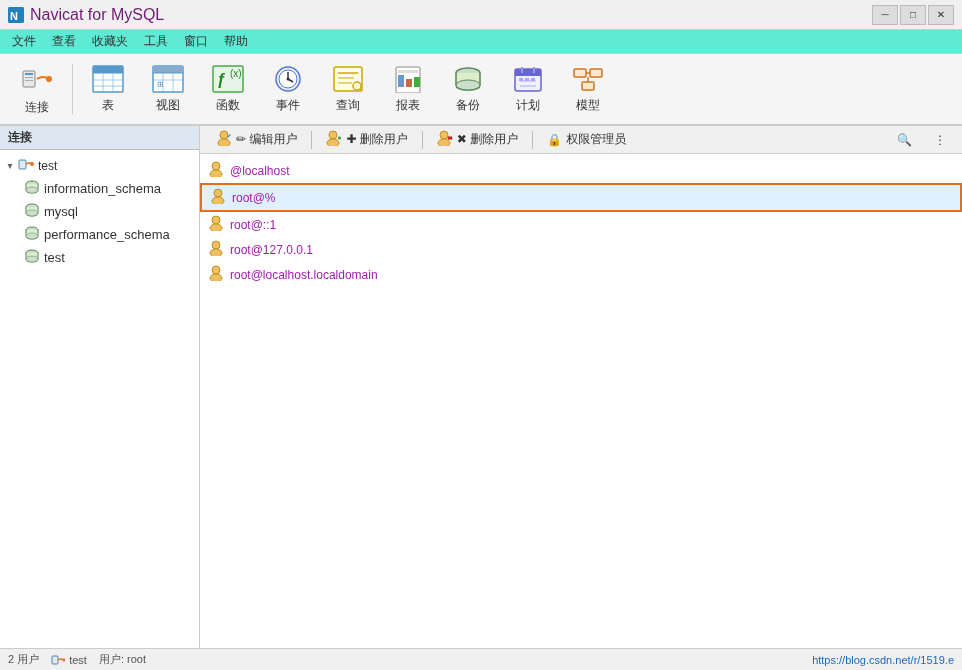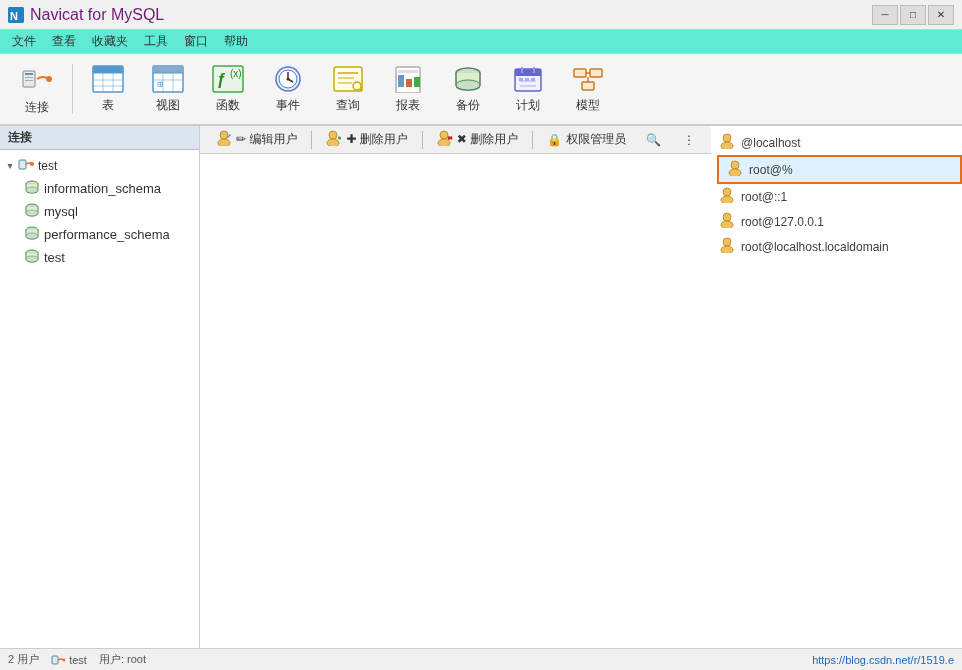--- a/index.html
+++ b/index.html
@@ -166,21 +166,21 @@
       padding: 2px 4px 2px 24px;
       cursor: pointer;
       font-size: 13px;
       color: #333;
     }
 
     
     .content {
       flex: 1;
       display: flex;
-      flex-direction: row;
+      flex-direction: column;
       background: #fff;
       overflow: hidden;
     }
     .content-toolbar {
       background: #f0f0f0;
       height: 28px;
       display: flex;
       align-items: center;
       padding: 0 8px;
       border-bottom: 1px solid #ccc;
@@ -208,27 +208,26 @@
       flex: 1;
       padding: 4px 0;
       overflow-y: auto;
     }
     .user-item {
       display: flex;
       align-items: center;
       padding: 3px 8px;
       cursor: pointer;
       font-size: 12px;
-      color: #404040;
+      color: #a21caf;
       gap: 6px;
     }
     .user-item.selected {
       background: #cde0f7;
       border: 1px solid #a0c4e8;
-      margin-left: 6px;
     }
 
     
     .status-bar {
       height: 22px;
       background: #f0f0f0;
       border-top: 1px solid #ccc;
       display: flex;
       align-items: center;
       padding: 0 8px;

